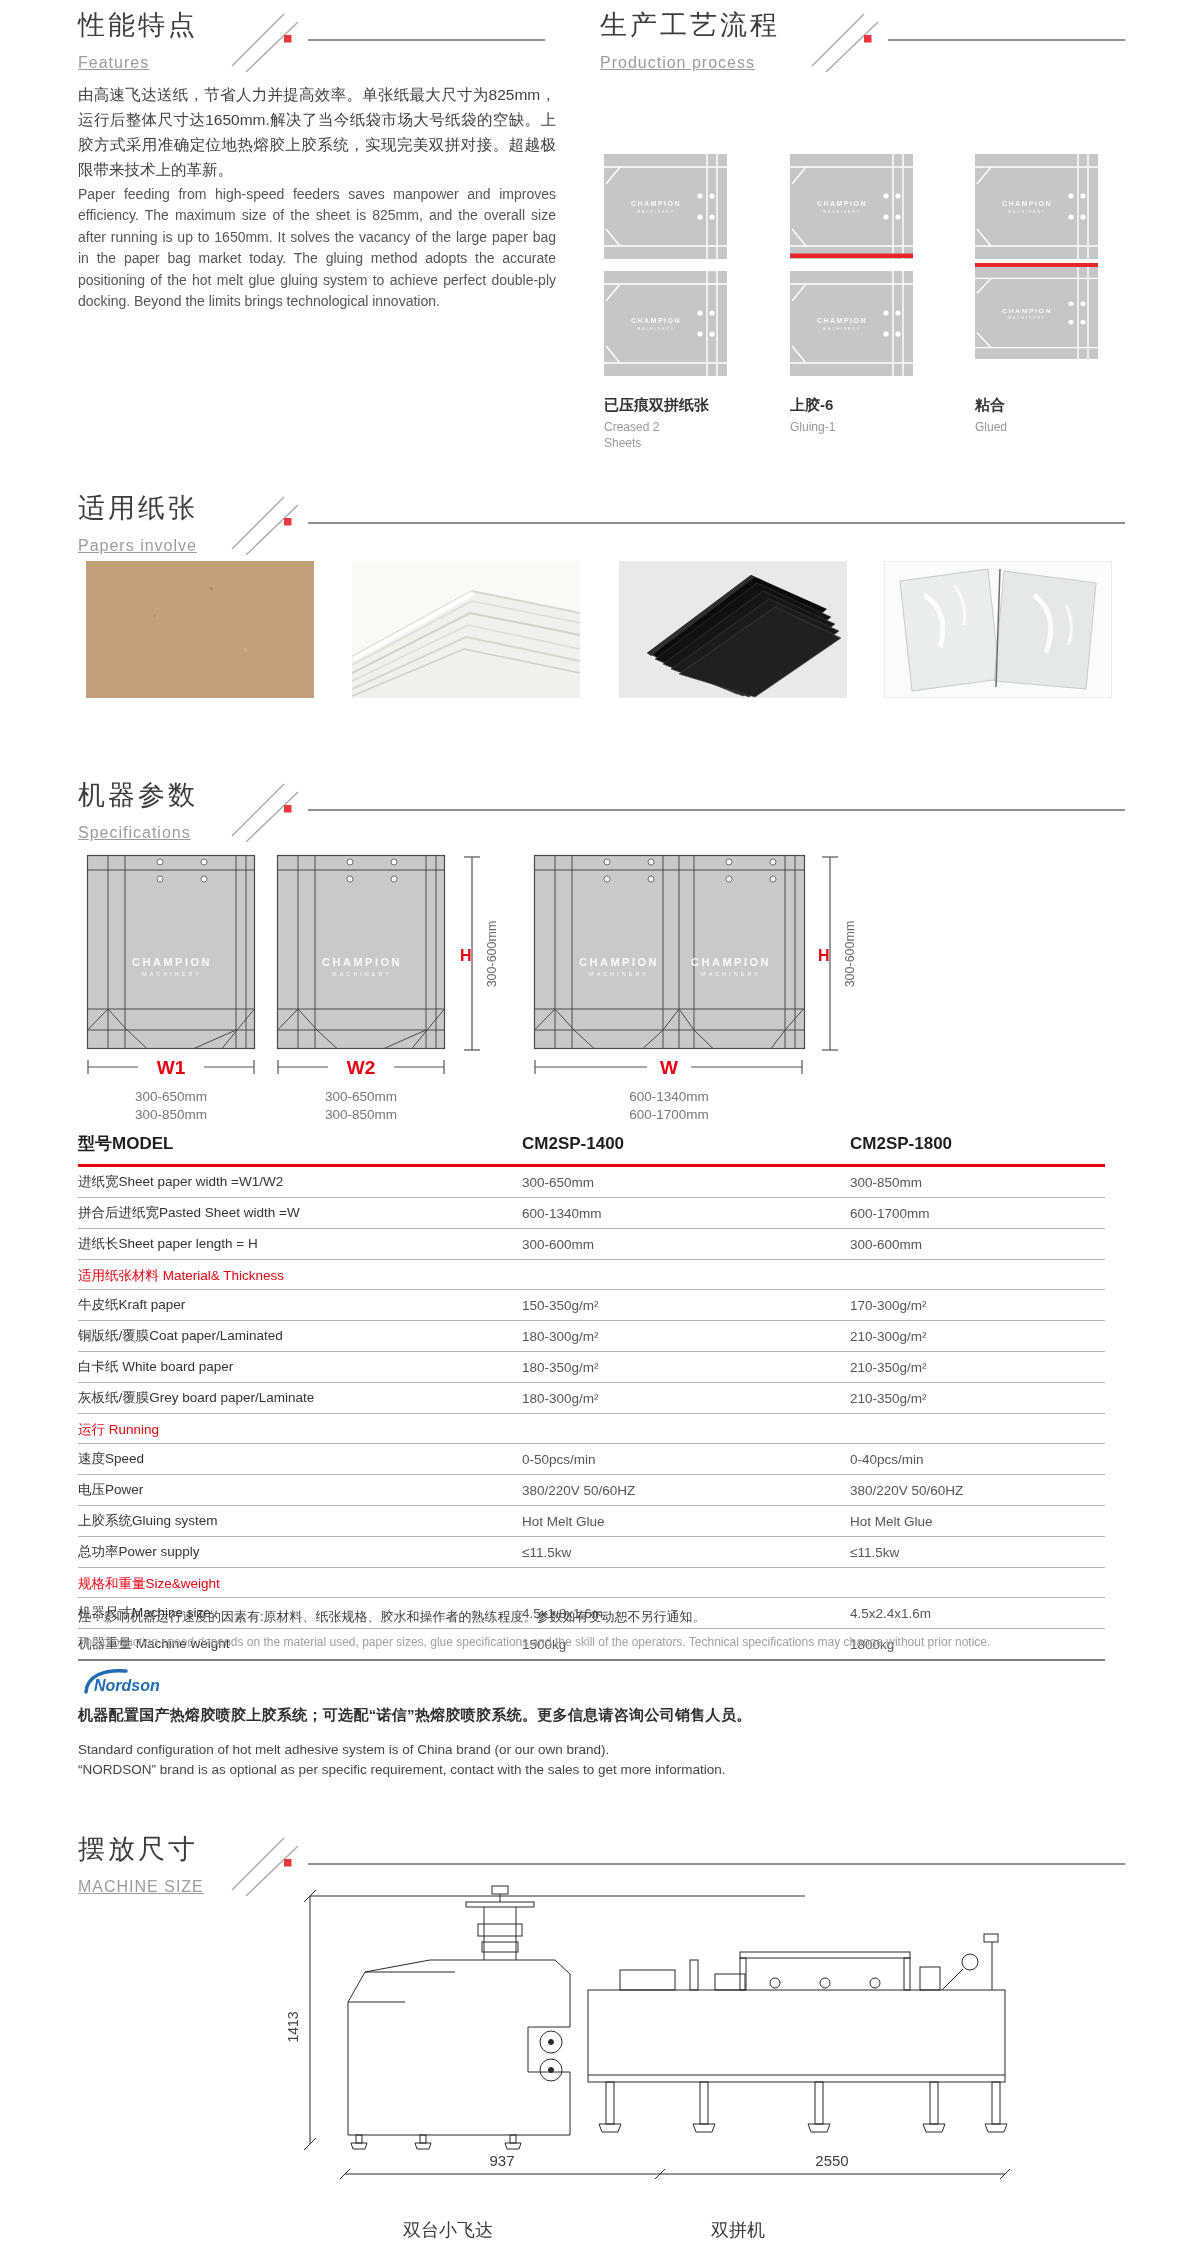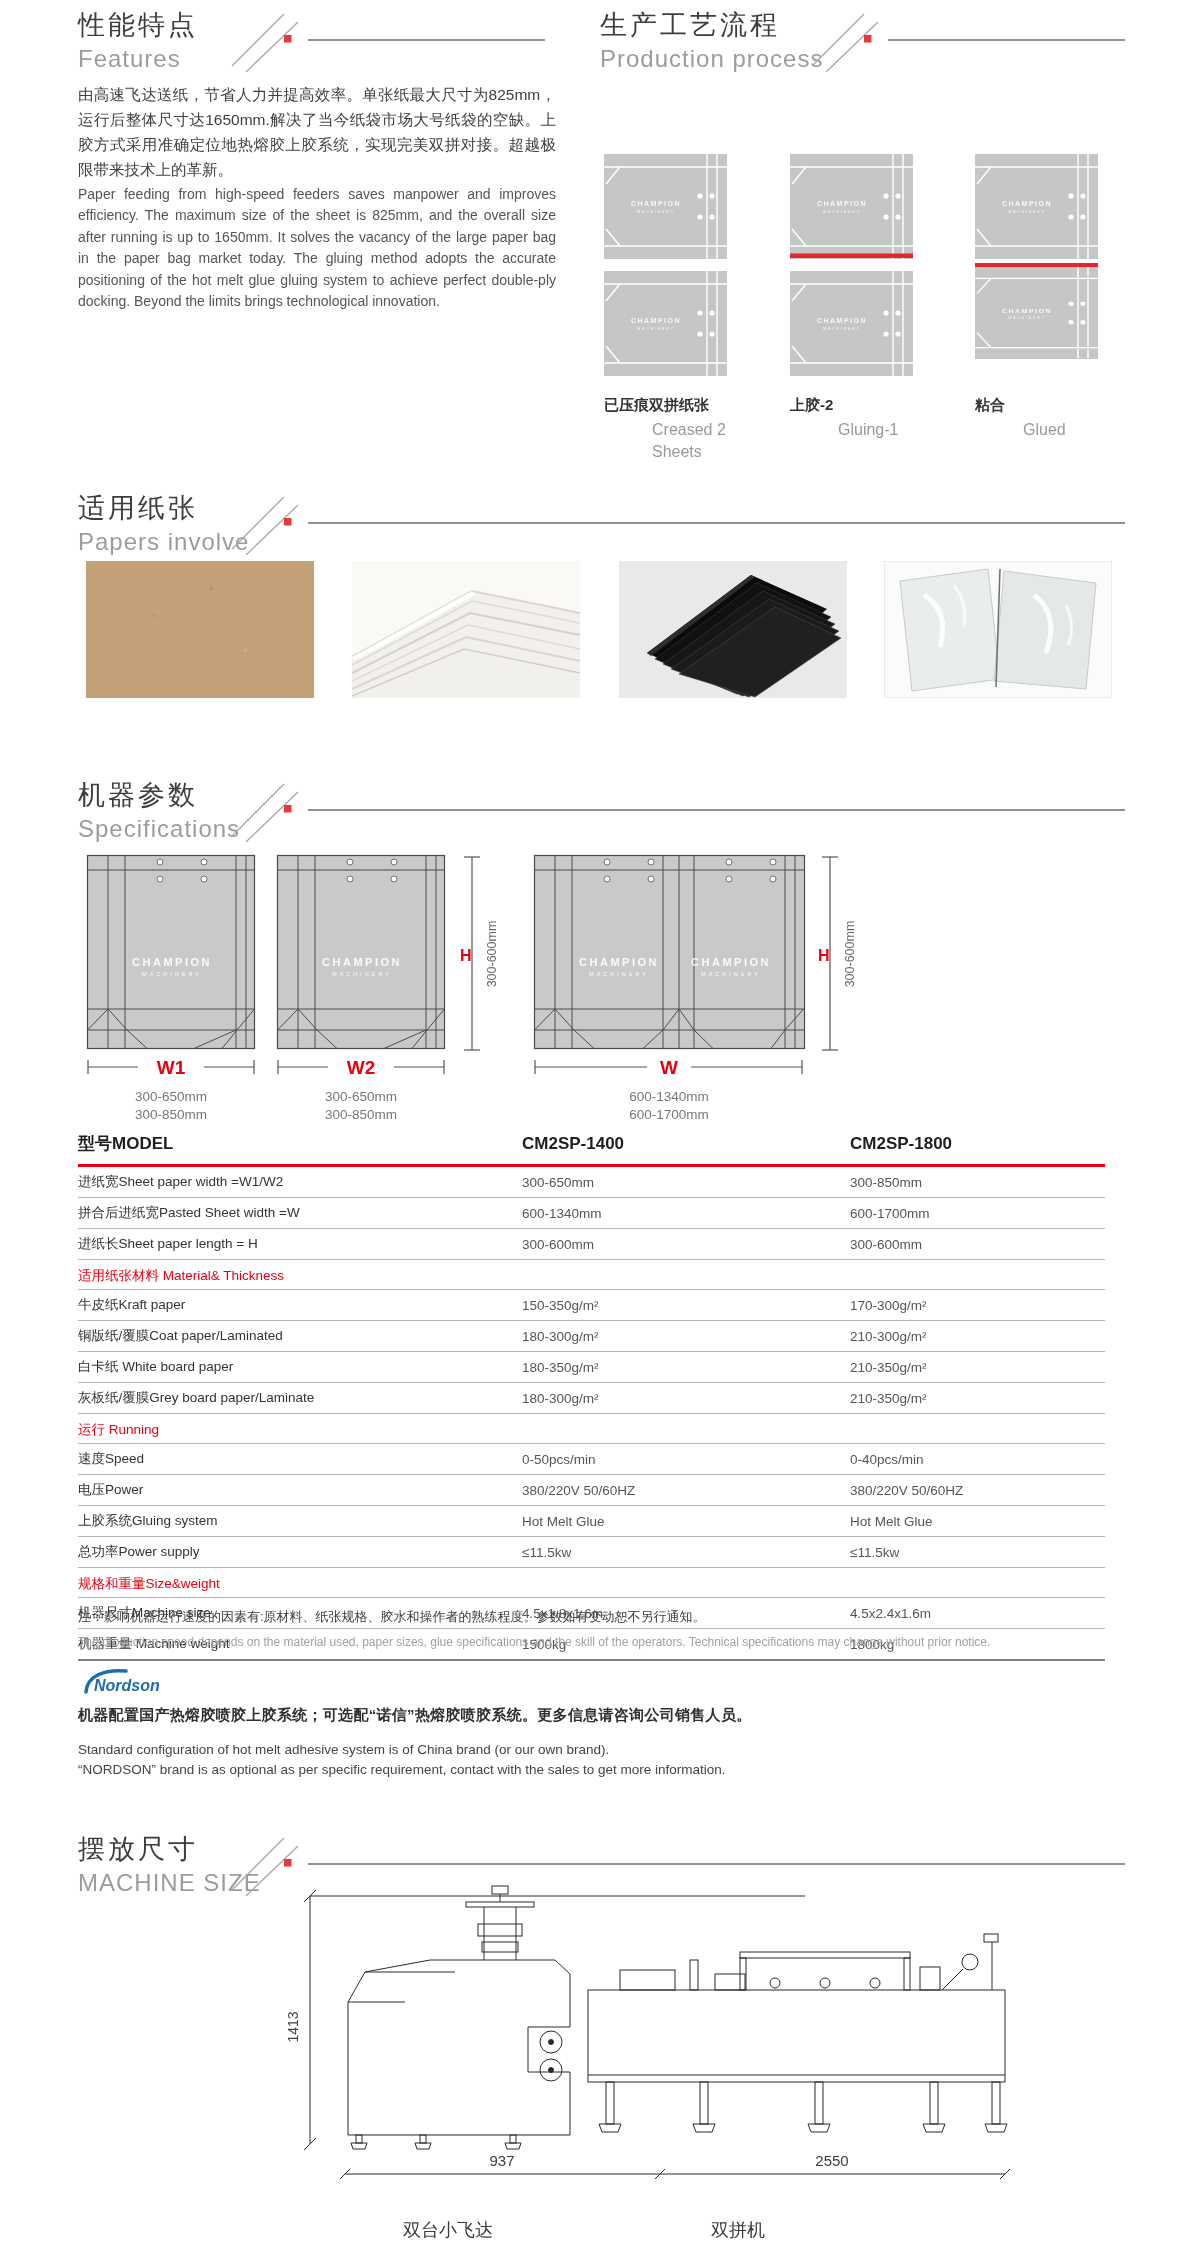--- a/index.html
+++ b/index.html
@@ -2,42 +2,42 @@
 <html><head>
 <meta charset="utf-8">
 <style>
   * { margin:0; padding:0; box-sizing:border-box; }
   body { background:#ffffff; font-family:"Liberation Sans","DejaVu Sans",sans-serif; }
   .page { position:relative; width:1200px; height:2263px; background:#fff; overflow:hidden; }
 
   
   .sec-head { position:relative; height:64px; }
   .sec-head .cn { font-size:27px; font-weight:normal; color:#3d3d3d; letter-spacing:3px; line-height:1; }
-  .sec-head .en { font-size:24px; color:#9c9c9c; letter-spacing:1px; line-height:1; margin-top:8px; }
+  .sec-head .en { font-size:16px; color:#9c9c9c; letter-spacing:1px; line-height:1; margin-top:16px;text-decoration:underline; }
   .sec-head .dec { position:absolute; top:0; left:var(--decx); }
   .sec-head .rule { position:absolute; top:27px; left:calc(var(--decx) + 80px); right:0; height:2px; background:#8f8f8f; }
 
   section { position:absolute; }
   .s-features { left:78px; top:12px; width:467px; }
   .s-process  { left:600px; top:12px; width:525px; }
   .s-papers   { left:78px; top:495px; width:1047px; }
   .s-specs    { left:78px; top:782px; width:1047px; }
   .s-machine  { left:78px; top:1836px; width:1047px; }
 
   
   .para-cn { position:absolute; top:70px; width:478px; font-size:15.5px; line-height:1.62; color:#3f3f3f; text-align:justify; }
   .para-en { position:absolute; top:172px; width:478px; font-size:14px; line-height:1.53; color:#555; text-align:justify; }
 
   
   .proc-group { position:absolute; top:142px; width:123px; }
   .proc-gap { height:8px; }
   .glue-bar { width:123px; height:4px; background:#e8252a; }
   .proc-label { position:absolute; top:384px; width:110px; }
   .proc-label .cn { font-size:15px; font-weight:bold; color:#333; }
-  .proc-label .en { font-size:16px; color:#999; line-height:1.35; margin-top:4px; width:84px;margin-left:48px; }
+  .proc-label .en { font-size:12px; color:#999; line-height:1.35; margin-top:4px; width:84px; }
 
   
   .photo { position:absolute; top:66px; width:228px; height:137px; }
   .photo-kraft { background:#c3a078;
     background-image:radial-gradient(circle at 30% 40%, #b6926a 1px, transparent 2px),
                      radial-gradient(circle at 70% 65%, #cdab83 1.5px, transparent 2.5px),
                      radial-gradient(circle at 55% 20%, #b08c63 1px, transparent 2px); }
 
   
   .diagrams { position:absolute; top:72px; height:282px; width:1047px; }
@@ -197,21 +197,21 @@
           <text x="52" y="52" text-anchor="middle" font-size="7" font-weight="bold" letter-spacing="1.5" fill="#fff" opacity="0.85">CHAMPION</text>
           <text x="52" y="59" text-anchor="middle" font-size="3.6" letter-spacing="1.8" fill="#fff" opacity="0.85">MACHINERY</text>
         </svg>
     </div>
 
     <div class="proc-label" style="left:4px">
       <div class="cn">已压痕双拼纸张</div>
       <div class="en">Creased 2 Sheets</div>
     </div>
     <div class="proc-label" style="left:190px">
-      <div class="cn">上胶-2</div>
+      <div class="cn">上胶-6</div>
       <div class="en">Gluing-1</div>
     </div>
     <div class="proc-label" style="left:375px">
       <div class="cn">粘合</div>
       <div class="en">Glued</div>
     </div>
   </section>
 
   <section class="s-papers">
     <div class="sec-head" style="--decx:150px">

